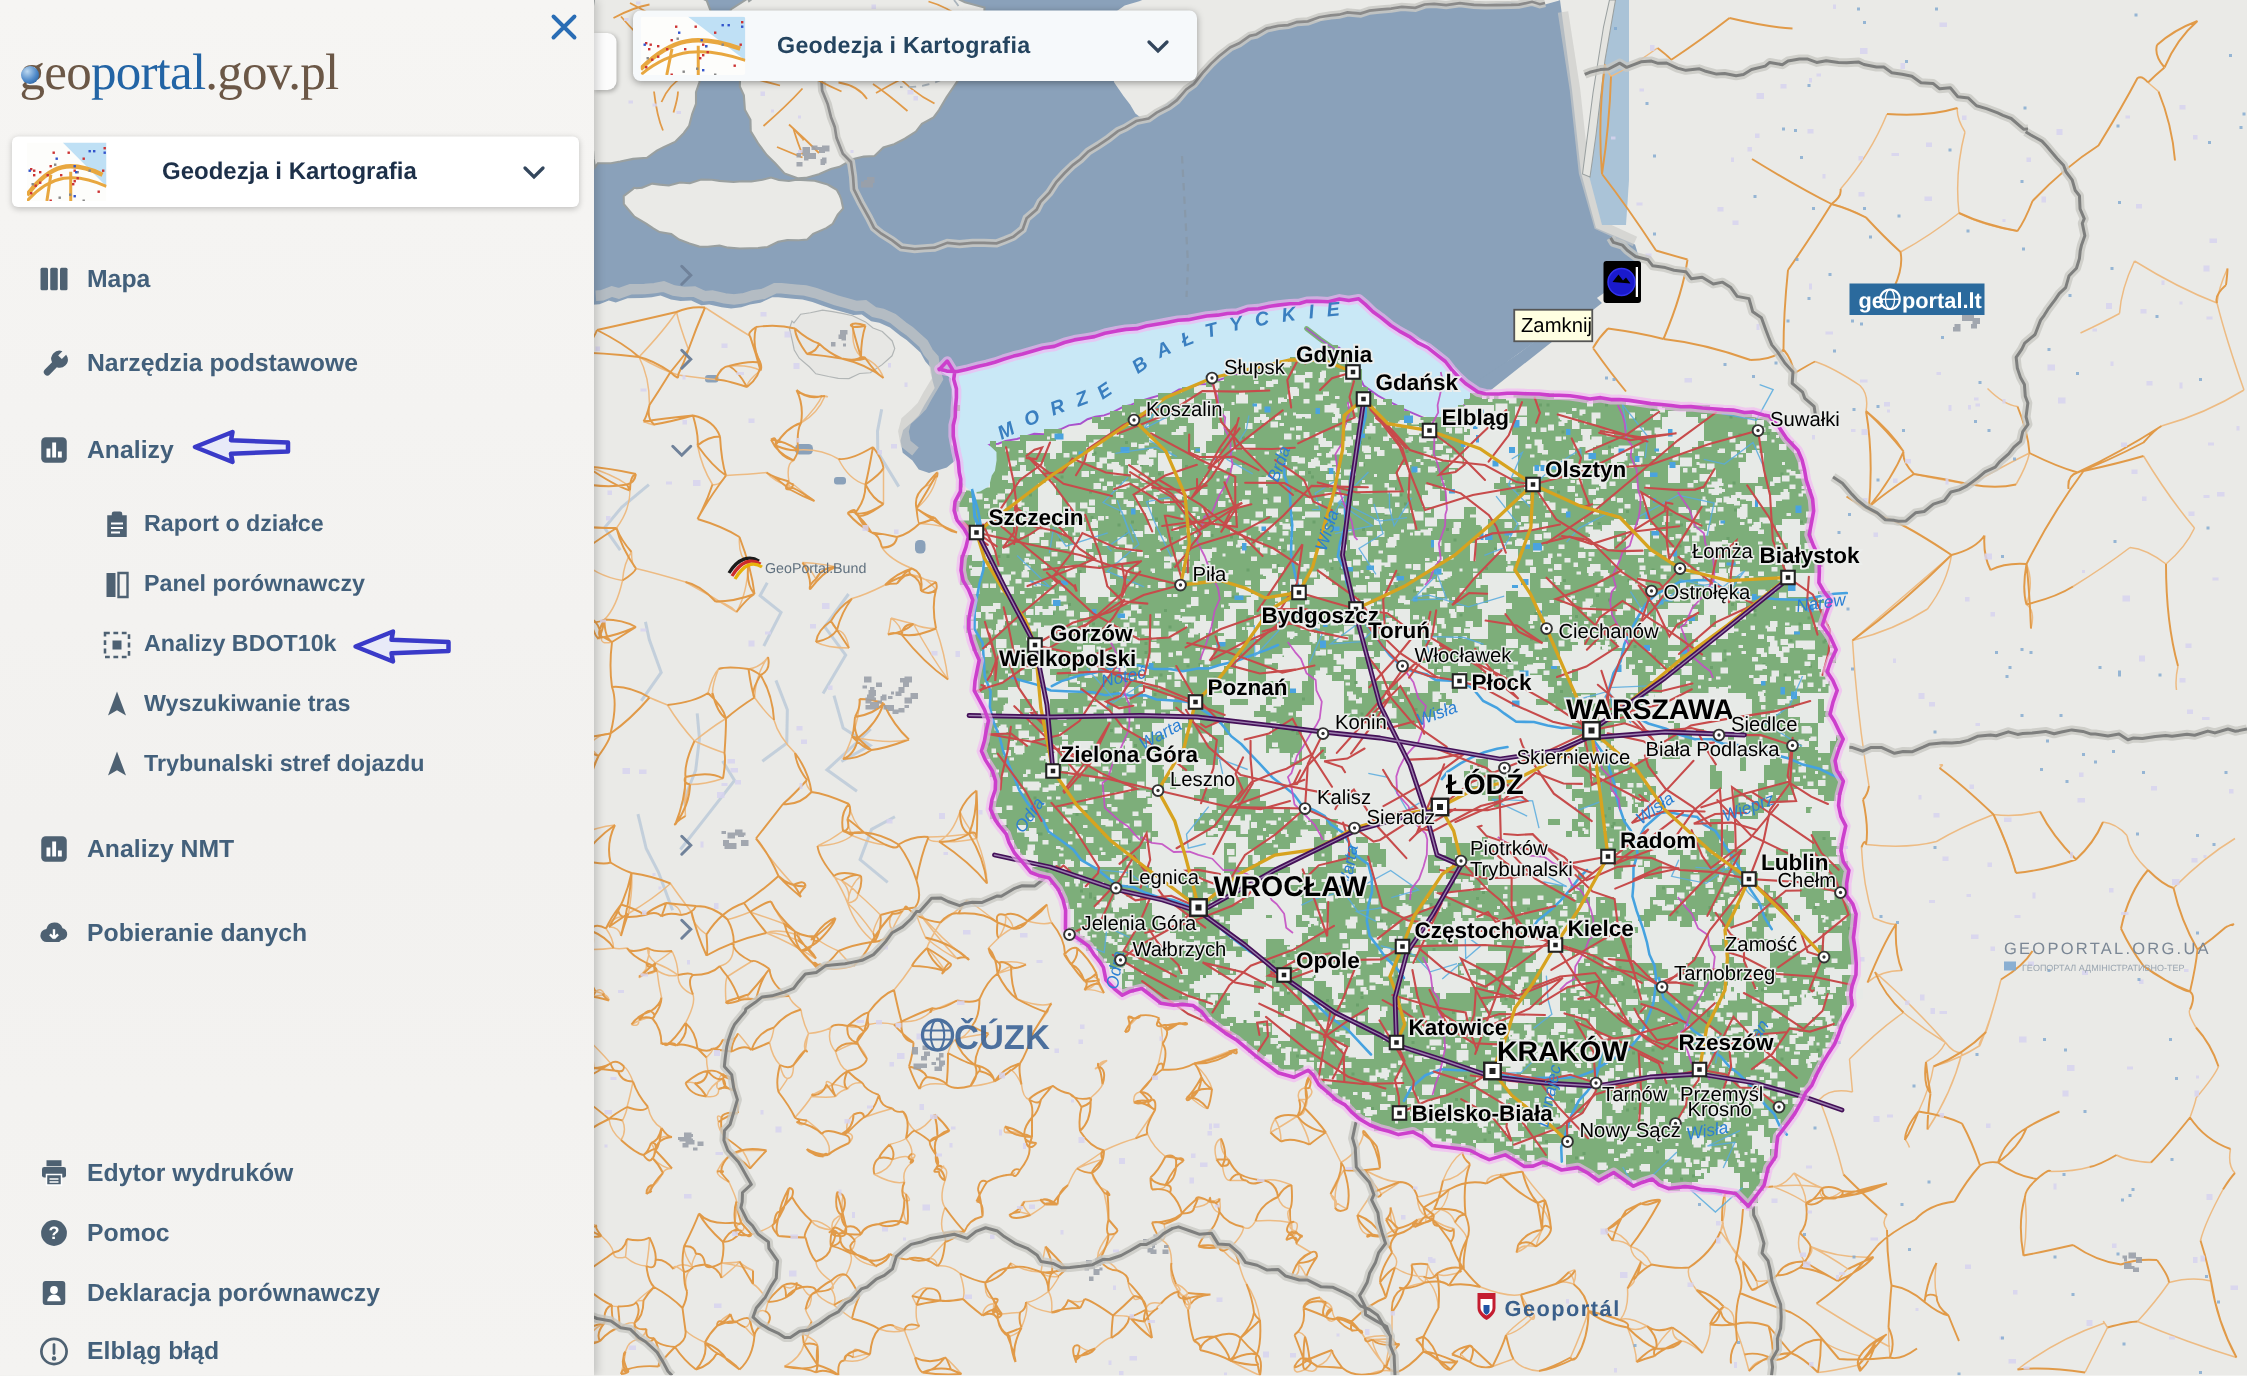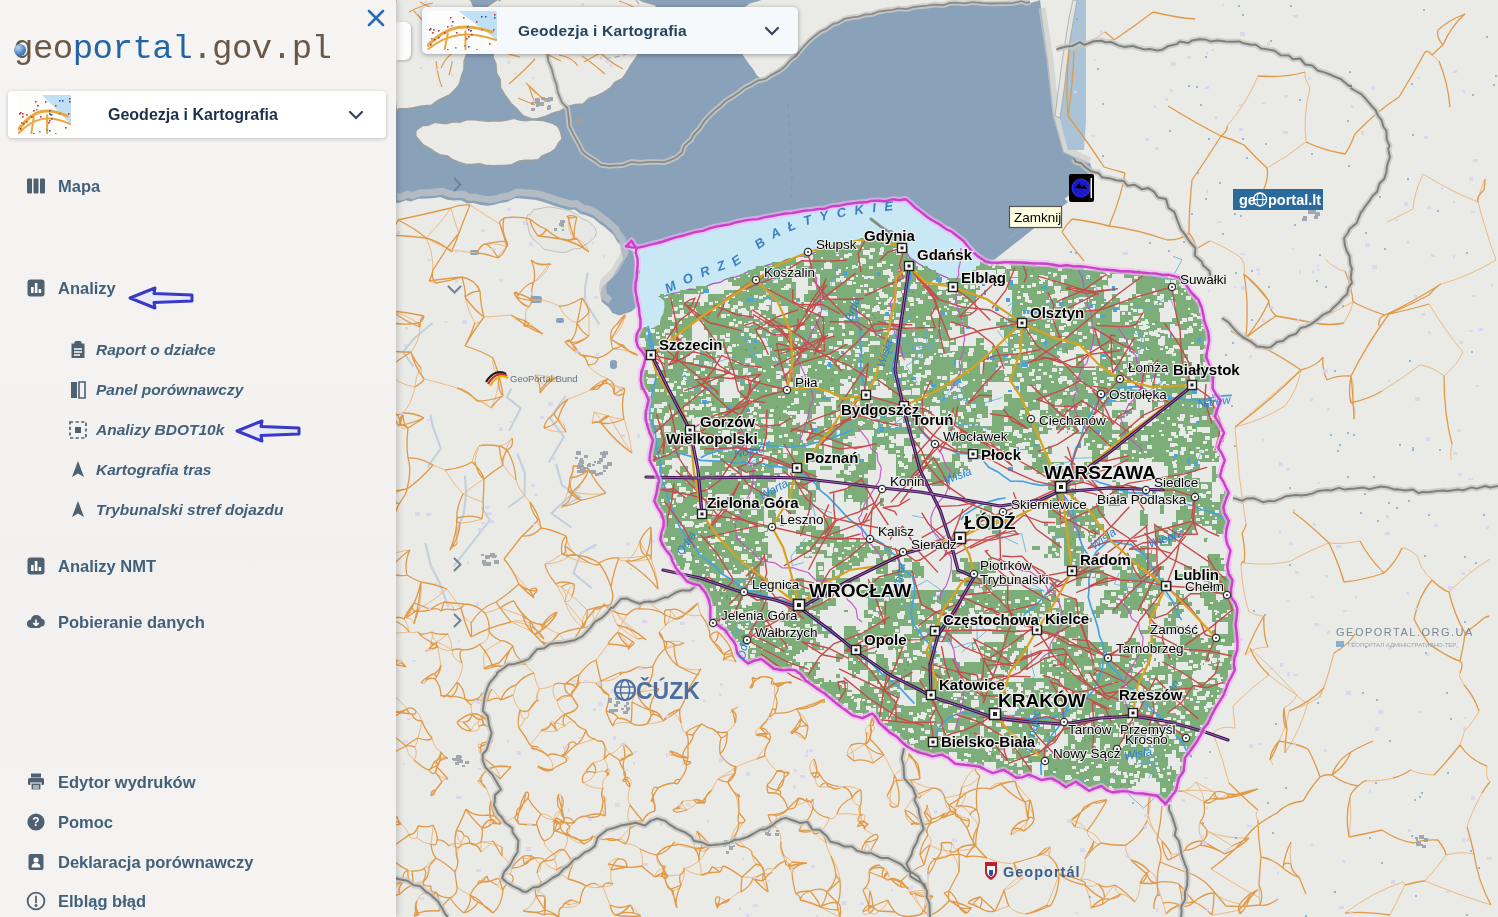--- a/index.html
+++ b/index.html
@@ -2,31 +2,31 @@
 <html><head><meta charset="utf-8">
 <style>
 html,body{margin:0;padding:0;width:1498px;height:917px;overflow:hidden;font-family:"Liberation Sans",sans-serif;}
 #stage{position:relative;width:1498px;height:917px;background:#eaeae7;}
 #mapsvg{position:absolute;left:0;top:0;}
 #topbar{position:absolute;left:422px;top:7px;width:376px;height:47px;background:#f6f9fb;border-radius:5px;box-shadow:0 1px 5px rgba(0,0,0,0.35);display:flex;align-items:center;}
 #topbar .thumb{width:70px;height:39px;margin-left:5px;border-radius:2px;overflow:hidden;}
 #topbar .t{flex:1;text-align:left;padding-left:21px;font-size:15.5px;font-weight:bold;color:#24445f;letter-spacing:0.2px;}
 #tab{position:absolute;left:396px;top:22px;width:15px;height:38px;background:#fcfcfc;border-radius:0 6px 6px 0;box-shadow:1px 1px 3px rgba(0,0,0,0.25);}
 #sidebar{position:absolute;left:0;top:0;width:396px;height:917px;background:linear-gradient(180deg,#f6f5f3 0%,#f2f1ef 60%,#f4f3f1 100%);box-shadow:2px 0 6px rgba(0,0,0,0.18);}
-#logo{position:absolute;left:13px;top:30px;font-family:Liberation Mono, monospace;font-size:34px;letter-spacing:-0.5px;color:#6b5746;}
+#logo{position:absolute;left:13px;top:30px;font-family:Liberation Serif, serif;font-size:34px;letter-spacing:-0.5px;color:#6b5746;}
 #logo .blue{color:#2264a5;}
 #logo .ball{position:absolute;left:1px;top:14px;width:12px;height:12px;border-radius:50%;background:radial-gradient(circle at 35% 30%,#bcd8f0,#4d88c8 55%,#1c4f8c);}
 #gcard{position:absolute;left:8px;top:91px;width:378px;height:47px;background:#fff;border-radius:4px;box-shadow:0 1px 4px rgba(0,0,0,0.22);display:flex;align-items:center;}
 #gcard .thumb{width:53px;height:39px;margin-left:10px;}
 #gcard .t{flex:1;text-align:left;padding-left:37px;font-size:16px;font-weight:bold;color:#1d3049;}
 .mi{position:absolute;left:0;width:476px;height:40px;display:flex;align-items:center;color:#43607b;font-size:16.5px;font-weight:bold;}
 .mi .ic{position:absolute;left:26px;width:20px;height:20px;}
 .mi .tx{position:absolute;left:58px;white-space:nowrap;}
 .mi .ch{position:absolute;right:14px;}
-.sub{font-size:15.5px;font-style:italic;}
+.sub{font-size:15.5px;}
 .sub .ic{left:68px;}
 .sub .tx{left:96px;}
 #closex{position:absolute;left:366px;top:8px;width:20px;height:20px;}
 .arrow{position:absolute;}
 </style></head>
 <body>
 <div id="stage">
 <svg id="mapsvg" width="1498" height="917" viewBox="0 0 1498 917">
 <rect width="1498" height="917" fill="#eaeae7"></rect>
 <path d="M396.0 0.0 L1040.0 0.0 L1048.0 60.0 L1054.0 115.0 L1064.0 152.0 L1090.0 163.0 L1094.0 176.0 L1074.0 192.0 L1040.0 216.0 L1005.0 241.0 L985.0 261.0 L977.0 255.0 L968.0 246.0 L958.0 237.0 L946.0 228.0 L933.0 221.0 L921.0 212.0 L910.0 203.0 L905.0 200.0 L878.0 201.0 L846.0 205.0 L812.0 210.0 L778.0 215.0 L744.0 221.0 L710.0 229.0 L676.0 238.0 L652.0 244.0 L638.0 247.0 L628.0 248.0 L634.0 252.0 L636.0 272.0 L635.0 296.0 L638.0 306.0 L631.2 311.6 L619.4 315.4 L612.5 313.0 L608.3 307.0 L601.8 301.8 L600.3 293.6 L602.1 286.7 L608.0 281.5 L612.6 276.8 L616.4 269.8 L620.0 263.8 L623.1 258.6 L621.7 253.8 L620.4 245.0 L616.8 240.9 L613.6 235.0 L604.4 226.7 L600.2 223.9 L593.3 218.3 L586.2 215.2 L580.8 214.1 L574.5 209.6 L568.9 210.0 L562.0 208.0 L555.3 206.2 L548.0 203.6 L541.6 201.4 L535.0 199.7 L528.8 199.2 L518.9 198.2 L514.8 198.2 L506.9 201.9 L500.0 203.0 L494.2 204.8 L487.4 205.7 L481.1 204.9 L472.8 203.0 L467.6 203.5 L460.8 200.3 L453.7 200.6 L447.3 199.7 L440.4 197.0 L434.5 198.1 L427.9 198.6 L418.4 198.8 L410.5 201.6 L405.9 200.3 L399.6 202.8 L395.2 203.1 Z" fill="#8aa1ba"></path>
@@ -768,21 +768,30 @@
             <rect x="1" y="2.5" width="5" height="15" rx="1"></rect>
             <rect x="7.5" y="2.5" width="5" height="15" rx="1"></rect>
             <rect x="14" y="2.5" width="5" height="15" rx="1"></rect>
           </g>
         </svg>
         <span class="tx">Mapa</span>
         <span class="ch"><svg width="9" height="15" viewBox="0 0 9 15">
             <path d="M1.5 1.5 L7.5 7.5 L1.5 13.5" fill="none" stroke="#70829a" stroke-width="2" stroke-linecap="round"></path>
           </svg></span>
       </div>
-<div class="mi" style="top:268px">
+<div class="mi" style="top:222px">
+        <svg class="ic" viewBox="0 0 20 20">
+          <path d="M19 6.2 a5.4 5.4 0 0 1 -7.1 6.6 L7.2 17.6 a2.3 2.3 0 0 1 -3.3 -3.3 L8.7 9.5 A5.4 5.4 0 0 1 15.6 2.2 L12.8 5 l2.4 2.4 l2.9 -2.9 Z" fill="#4e6172"></path>
+        </svg>
+        <span class="tx">Narzędzia podstawowe</span>
+        <span class="ch"><svg width="9" height="15" viewBox="0 0 9 15">
+            <path d="M1.5 1.5 L7.5 7.5 L1.5 13.5" fill="none" stroke="#70829a" stroke-width="2" stroke-linecap="round"></path>
+          </svg></span>
+      </div>
+<div class="mi" style="top:280px">
         <svg class="ic" viewBox="0 0 20 20">
           <g>
             <rect x="1.5" y="1.5" width="17" height="17" rx="3" fill="#4e6172"></rect>
             <rect x="5" y="9" width="2.6" height="6" fill="#fff"></rect>
             <rect x="8.8" y="5" width="2.6" height="10" fill="#fff"></rect>
             <rect x="12.6" y="11" width="2.6" height="4" fill="#fff"></rect>
           </g>
         </svg>
         <span class="tx">Analizy</span>
         <span class="ch"><svg width="15" height="9" viewBox="0 0 15 9">
@@ -814,21 +823,21 @@
             <rect x="2" y="2" width="16" height="16" stroke-dasharray="3.2 2.4"></rect>
             <rect x="7" y="7" width="6" height="6" fill="#4e6172" stroke="none"></rect>
           </g>
         </svg>
         <span class="tx">Analizy BDOT10k</span>
       </div>
 <div class="mi sub" style="top:450px">
         <svg class="ic" viewBox="0 0 20 20">
           <path d="M10 1 L16 17 L10 13.5 L4 17 Z" fill="#4e6172"></path>
         </svg>
-        <span class="tx">Kartografia tras</span>
+        <span class="tx">Wyszukiwanie tras</span>
       </div>
 <div class="mi sub" style="top:490px">
         <svg class="ic" viewBox="0 0 20 20">
           <path d="M10 1 L16 17 L10 13.5 L4 17 Z" fill="#4e6172"></path>
         </svg>
         <span class="tx">Trybunalski stref dojazdu</span>
       </div>
 <div class="mi" style="top:602px">
         <svg class="ic" viewBox="0 0 20 20">
           <path d="M5.5 16 a4.3 4.3 0 0 1 -0.6 -8.6 a5.6 5.6 0 0 1 10.8 -0.6 a4 4 0 0 1 -0.8 7.9 l-1.4 1.3 z" fill="#4e6172"></path>

